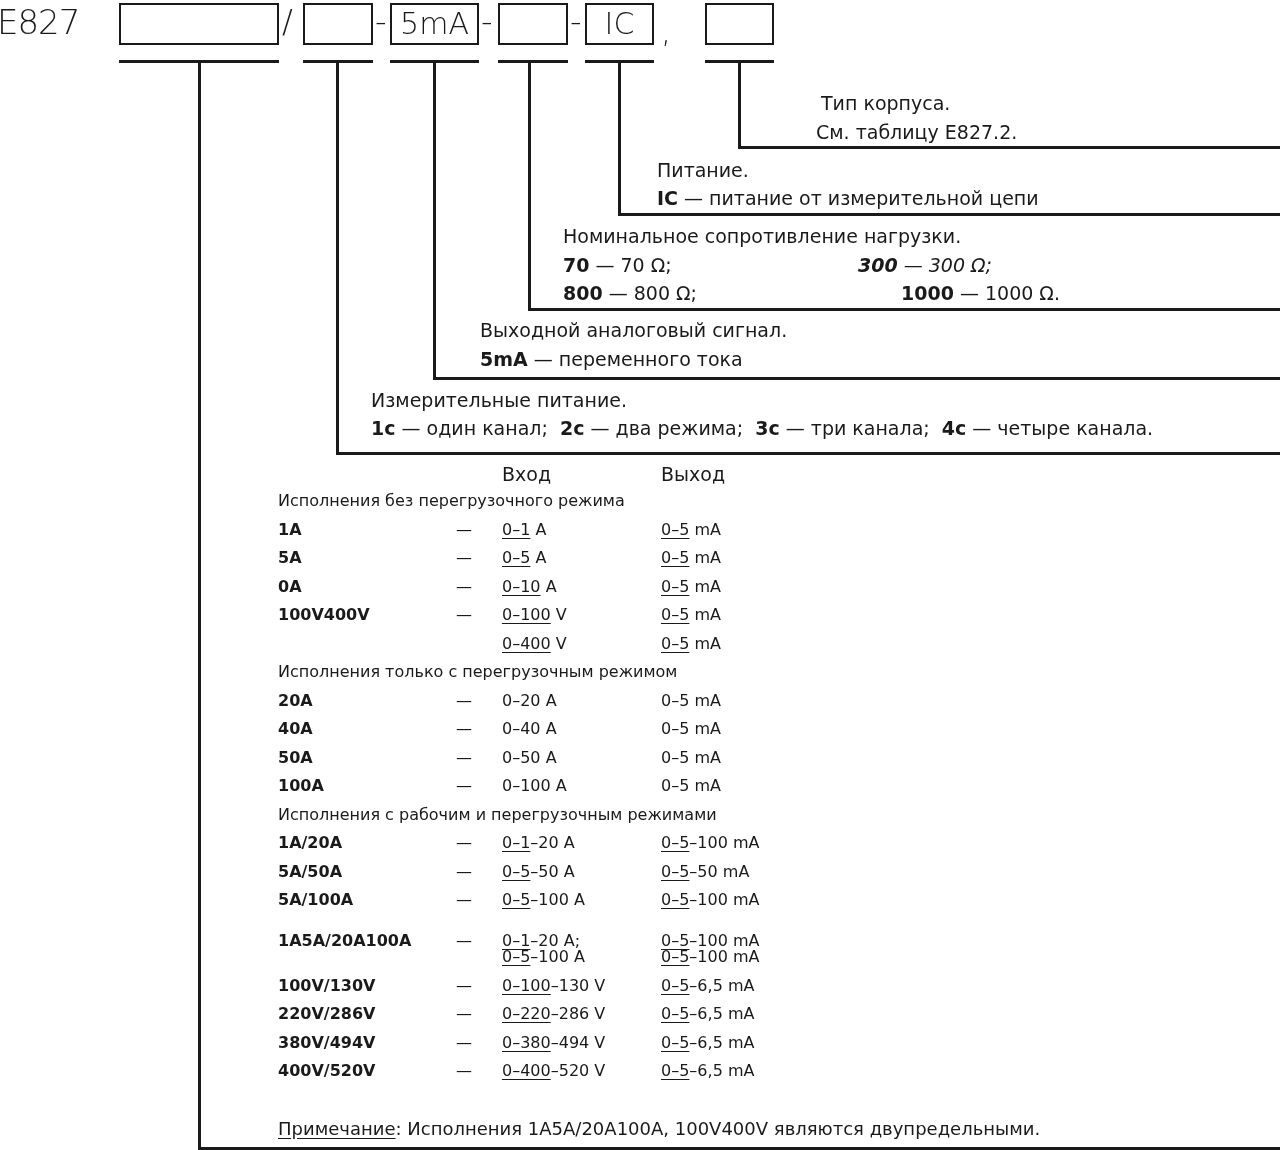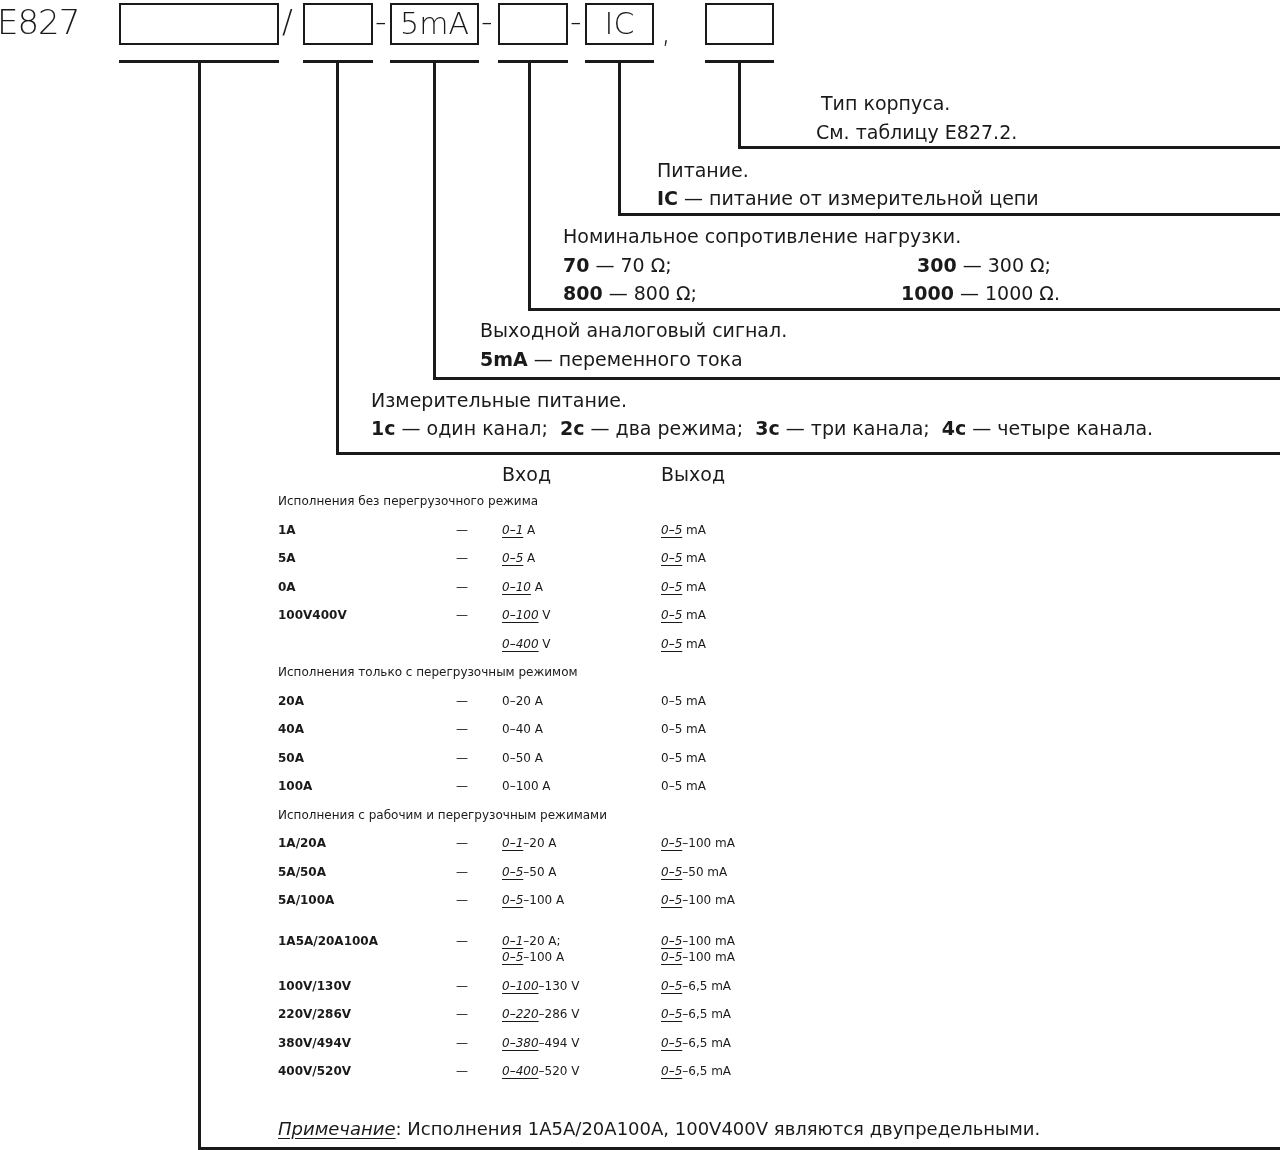--- a/index.html
+++ b/index.html
@@ -6,22 +6,22 @@
   body { width:1280px; height:1150px; position:relative; overflow:hidden;
          font-family:"DejaVu Sans", sans-serif; color:#1a1a1a; }
   .abs { position:absolute; white-space:nowrap; }
   .code-prefix { left:-3px; top:2px; font-size:34px; font-weight:300; letter-spacing:-1px; }
   .box { position:absolute; border:2px solid #1a1a1a; box-sizing:border-box; height:42px; top:3px;
          font-size:30px; line-height:38px; text-align:center; font-weight:300; }
   .sep { position:absolute; top:2px; font-size:32px; font-weight:300; }
   .line { position:absolute; background:#1a1a1a; }
   .t { position:absolute; white-space:nowrap; font-size:19px; line-height:22px; }
   .b { font-weight:bold; }
-  .u { text-decoration:underline; text-underline-offset:3px;font-style:italic; }
-  .row { position:absolute; white-space:nowrap; font-size:12px; height:28px; line-height:28px; }
+  .u { text-decoration:underline; text-underline-offset:3px; }
+  .row { position:absolute; white-space:nowrap; font-size:16px; height:28px; line-height:28px; }
   .c1 { position:absolute; left:278px; font-weight:bold; }
   .c2 { position:absolute; left:456px; }
   .c3 { position:absolute; left:502px; }
   .c4 { position:absolute; left:661px; }
 </style>
 </head>
 <body>
 
 <div class="abs code-prefix">E827</div>
 <div class="box" style="left:119px;width:160px;"></div>
@@ -58,21 +58,21 @@
 <div class="line" style="left:198px;top:1147px;width:1082px;height:3px;"></div>
 
 <div class="t" style="left:773px;top:92px;margin-left:48px;">Тип корпуса.</div>
 <div class="t" style="left:773px;top:121px;margin-left:43px;">См. таблицу E827.2.</div>
 
 <div class="t" style="left:657px;top:159px;">Питание.</div>
 <div class="t" style="left:657px;top:187px;"><span class="b">IC</span><span> — питание от измерительной цепи</span></div>
 
 <div class="t" style="left:563px;top:225px;">Номинальное сопротивление нагрузки.</div>
 <div class="t" style="left:563px;top:254px;"><span class="b">70</span><span> — 70 Ω;</span></div>
-<div class="t" style="left:917px;top:254px;"><span class="b">300</span><span> — 300 Ω;</span></div>
+<div class="t" style="left:858px;top:254px;font-style:italic;"><span class="b">300</span><span> — 300 Ω;</span></div>
 <div class="t" style="left:563px;top:282px;"><span class="b">800</span><span> — 800 Ω;</span></div>
 <div class="t" style="left:901px;top:282px;"><span class="b">1000</span><span> — 1000 Ω.</span></div>
 
 <div class="t" style="left:480px;top:319px;">Выходной аналоговый сигнал.</div>
 <div class="t" style="left:480px;top:348px;"><span class="b">5mA</span><span> — переменного тока</span></div>
 
 <div class="t" style="left:371px;top:389px;">Измерительные питание.</div>
 <div class="t" style="left:371px;top:417px;">
   <span class="b">1c</span><span> — один канал;</span>&nbsp;
   <span class="b">2c</span><span> — два режима;</span>&nbsp;

